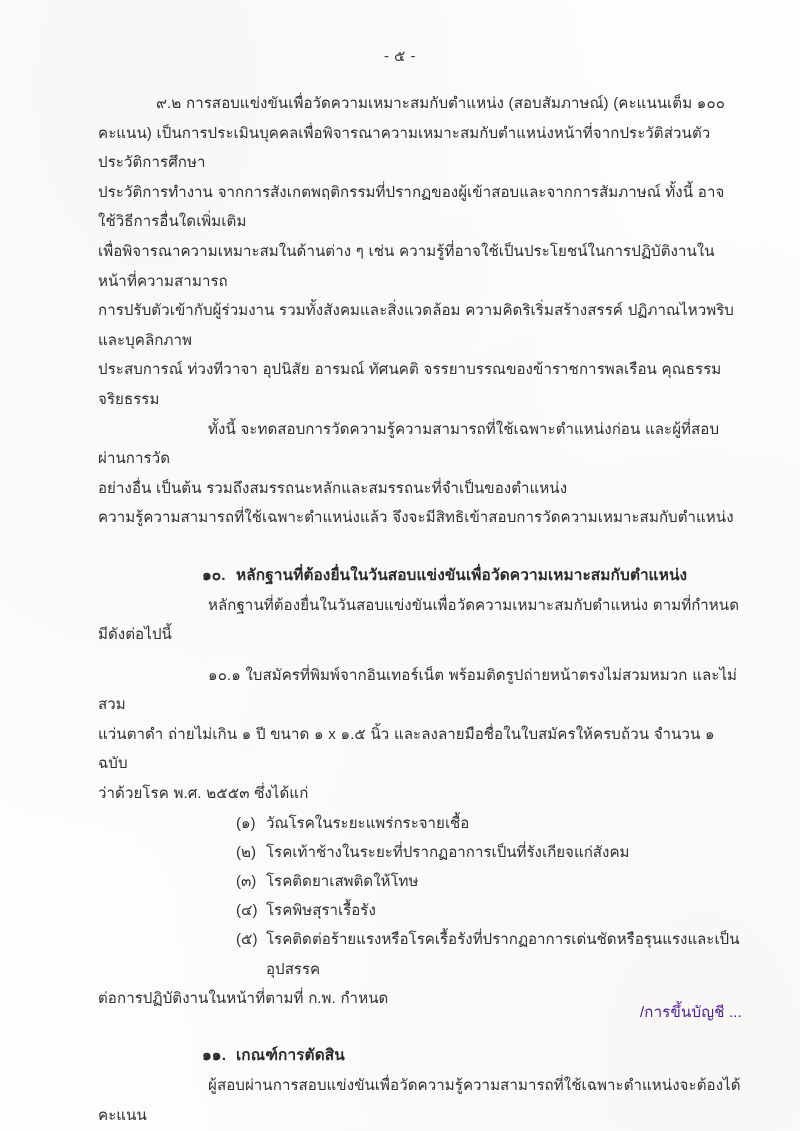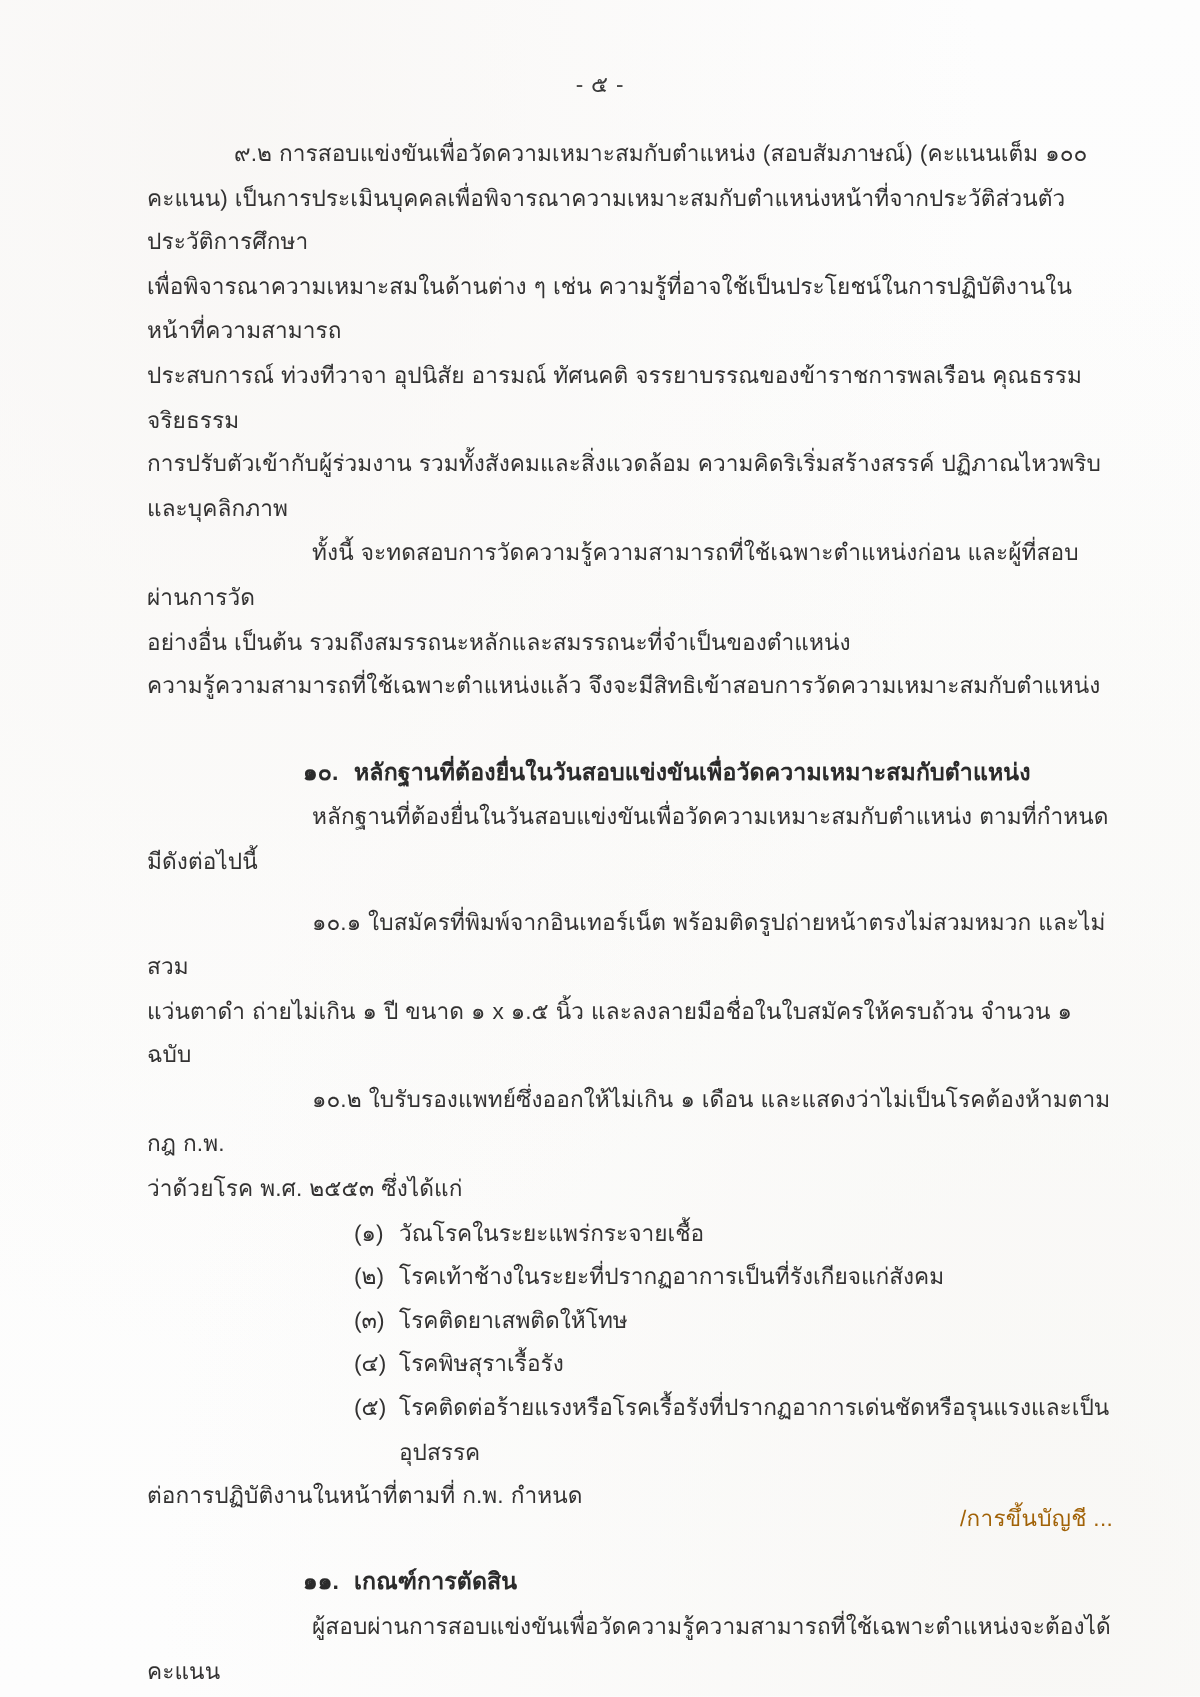--- a/index.html
+++ b/index.html
@@ -102,60 +102,60 @@
     padding-left: 30px;
   }
 
   .footer-note {
     position: absolute;
     left: 0;
     top: 1000px;
     width: 742px;
     text-align: right;
     font-size: 15px;
-    color: #a16207;
+    color: #4c1d95;
     letter-spacing: 0.2px;
   }
 </style>
 </head>
 <body>
 
 <div class="paper"></div>
 
 <div class="page">
 
   <div class="page-number">- ๕ -</div>
 
   <div class="content">
 
     <div>
       <p class="p indent-1">๙.๒ การสอบแข่งขันเพื่อวัดความเหมาะสมกับตำแหน่ง (สอบสัมภาษณ์) (คะแนนเต็ม ๑๐๐</p>
       <p class="p">คะแนน) เป็นการประเมินบุคคลเพื่อพิจารณาความเหมาะสมกับตำแหน่งหน้าที่จากประวัติส่วนตัว ประวัติการศึกษา</p>
+      <p class="p">ประวัติการทำงาน จากการสังเกตพฤติกรรมที่ปรากฏของผู้เข้าสอบและจากการสัมภาษณ์ ทั้งนี้ อาจใช้วิธีการอื่นใดเพิ่มเติม</p>
       <p class="p">เพื่อพิจารณาความเหมาะสมในด้านต่าง ๆ เช่น ความรู้ที่อาจใช้เป็นประโยชน์ในการปฏิบัติงานในหน้าที่ความสามารถ</p>
+      <p class="p">การปรับตัวเข้ากับผู้ร่วมงาน รวมทั้งสังคมและสิ่งแวดล้อม ความคิดริเริ่มสร้างสรรค์ ปฏิภาณไหวพริบ และบุคลิกภาพ</p>
       <p class="p">ประสบการณ์ ท่วงทีวาจา อุปนิสัย อารมณ์ ทัศนคติ จรรยาบรรณของข้าราชการพลเรือน คุณธรรม จริยธรรม</p>
-      <p class="p">การปรับตัวเข้ากับผู้ร่วมงาน รวมทั้งสังคมและสิ่งแวดล้อม ความคิดริเริ่มสร้างสรรค์ ปฏิภาณไหวพริบ และบุคลิกภาพ</p>
       <p class="p indent-2">ทั้งนี้ จะทดสอบการวัดความรู้ความสามารถที่ใช้เฉพาะตำแหน่งก่อน และผู้ที่สอบผ่านการวัด</p>
       <p class="p">อย่างอื่น เป็นต้น รวมถึงสมรรถนะหลักและสมรรถนะที่จำเป็นของตำแหน่ง</p>
       <p class="p">ความรู้ความสามารถที่ใช้เฉพาะตำแหน่งแล้ว จึงจะมีสิทธิเข้าสอบการวัดความเหมาะสมกับตำแหน่ง</p>
     </div>
 
     <div class="gap-lg"></div>
 
     <div>
       <p class="heading">
         <span class="num">๑๐.</span><span>หลักฐานที่ต้องยื่นในวันสอบแข่งขันเพื่อวัดความเหมาะสมกับตำแหน่ง</span>
       </p>
       <p class="p indent-2">หลักฐานที่ต้องยื่นในวันสอบแข่งขันเพื่อวัดความเหมาะสมกับตำแหน่ง ตามที่กำหนด</p>
       <p class="p">มีดังต่อไปนี้</p>
 
       <div class="gap-sm"></div>
 
       <p class="p indent-2">๑๐.๑ ใบสมัครที่พิมพ์จากอินเทอร์เน็ต พร้อมติดรูปถ่ายหน้าตรงไม่สวมหมวก และไม่สวม</p>
       <p class="p">แว่นตาดำ ถ่ายไม่เกิน ๑ ปี ขนาด ๑ x ๑.๕ นิ้ว และลงลายมือชื่อในใบสมัครให้ครบถ้วน จำนวน ๑ ฉบับ</p>
-      <p class="p indent-2">๑๐.๒ ใบรับรองแพทย์ซึ่งออกให้ไม่เกิน ๑ เดือน และแสดงว่าไม่เป็นโรคต้องห้ามตามกฎ ก.พ.</p>
       <p class="p">ว่าด้วยโรค พ.ศ. ๒๕๕๓ ซึ่งได้แก่</p>
 
       <ul class="list">
         <li>
           <span class="marker">(๑)</span>
           <span class="txt">วัณโรคในระยะแพร่กระจายเชื้อ</span>
         </li>
         <li>
           <span class="marker">(๒)</span>
           <span class="txt">โรคเท้าช้างในระยะที่ปรากฏอาการเป็นที่รังเกียจแก่สังคม</span>

